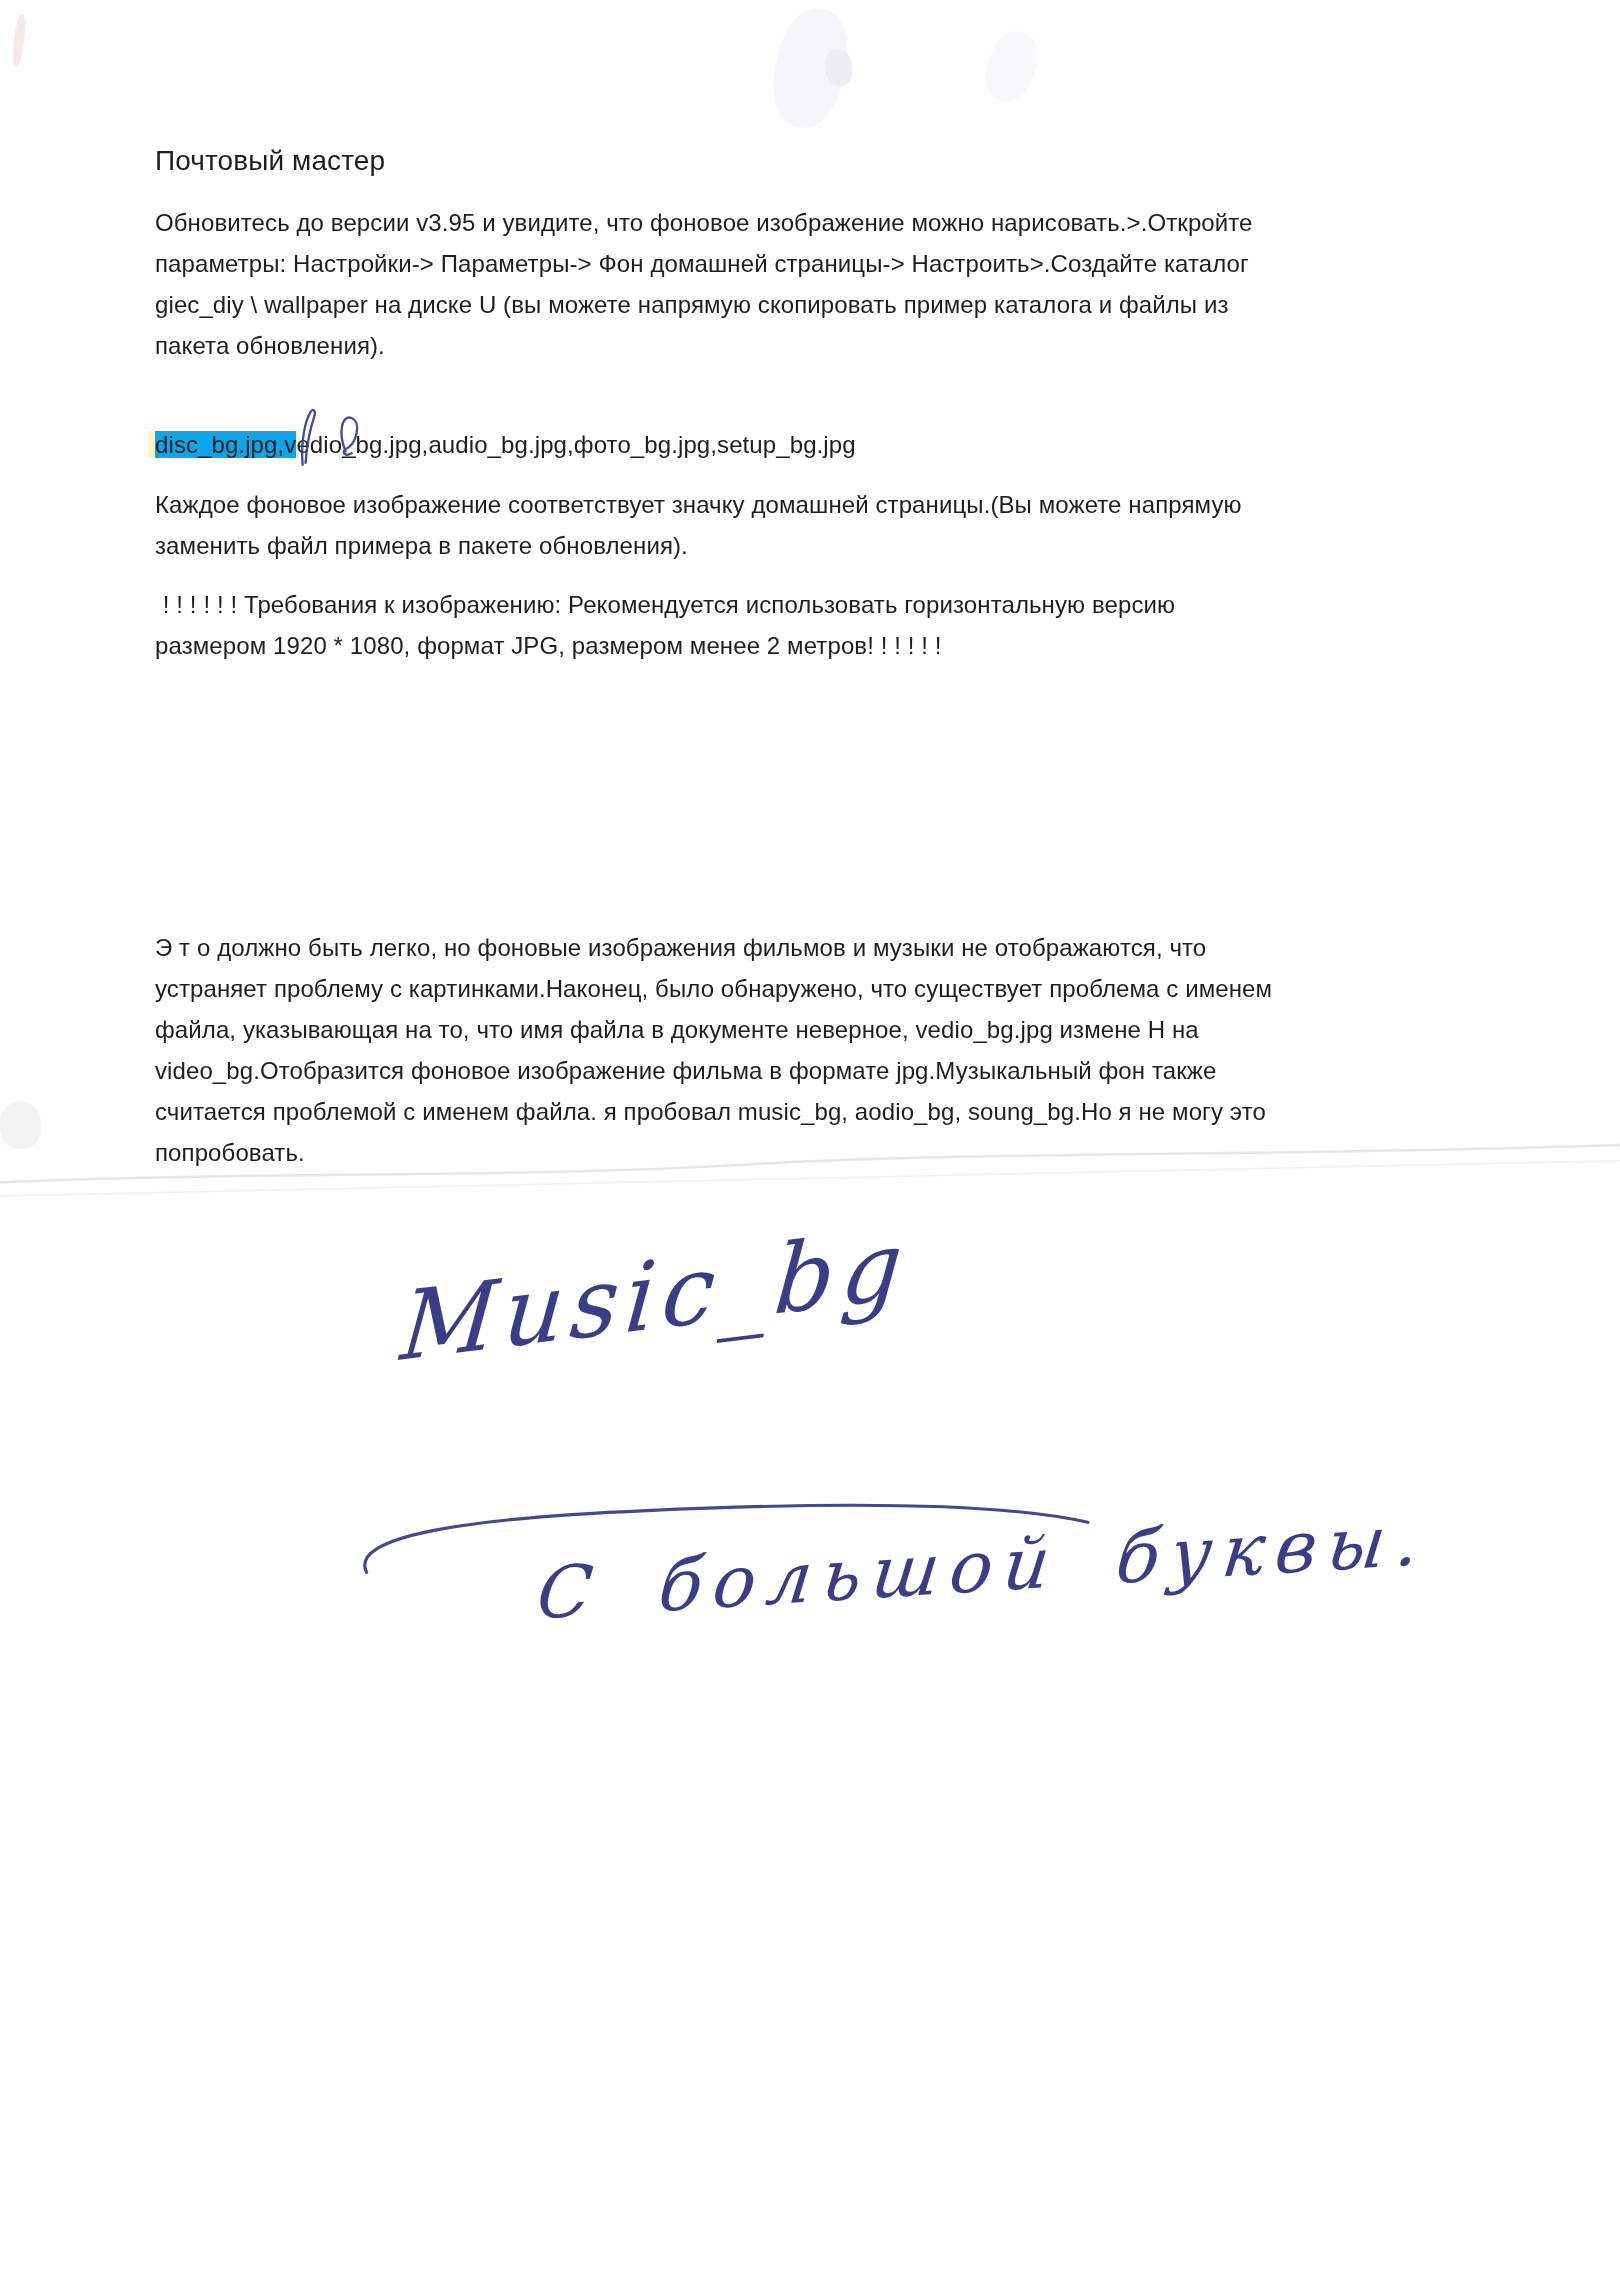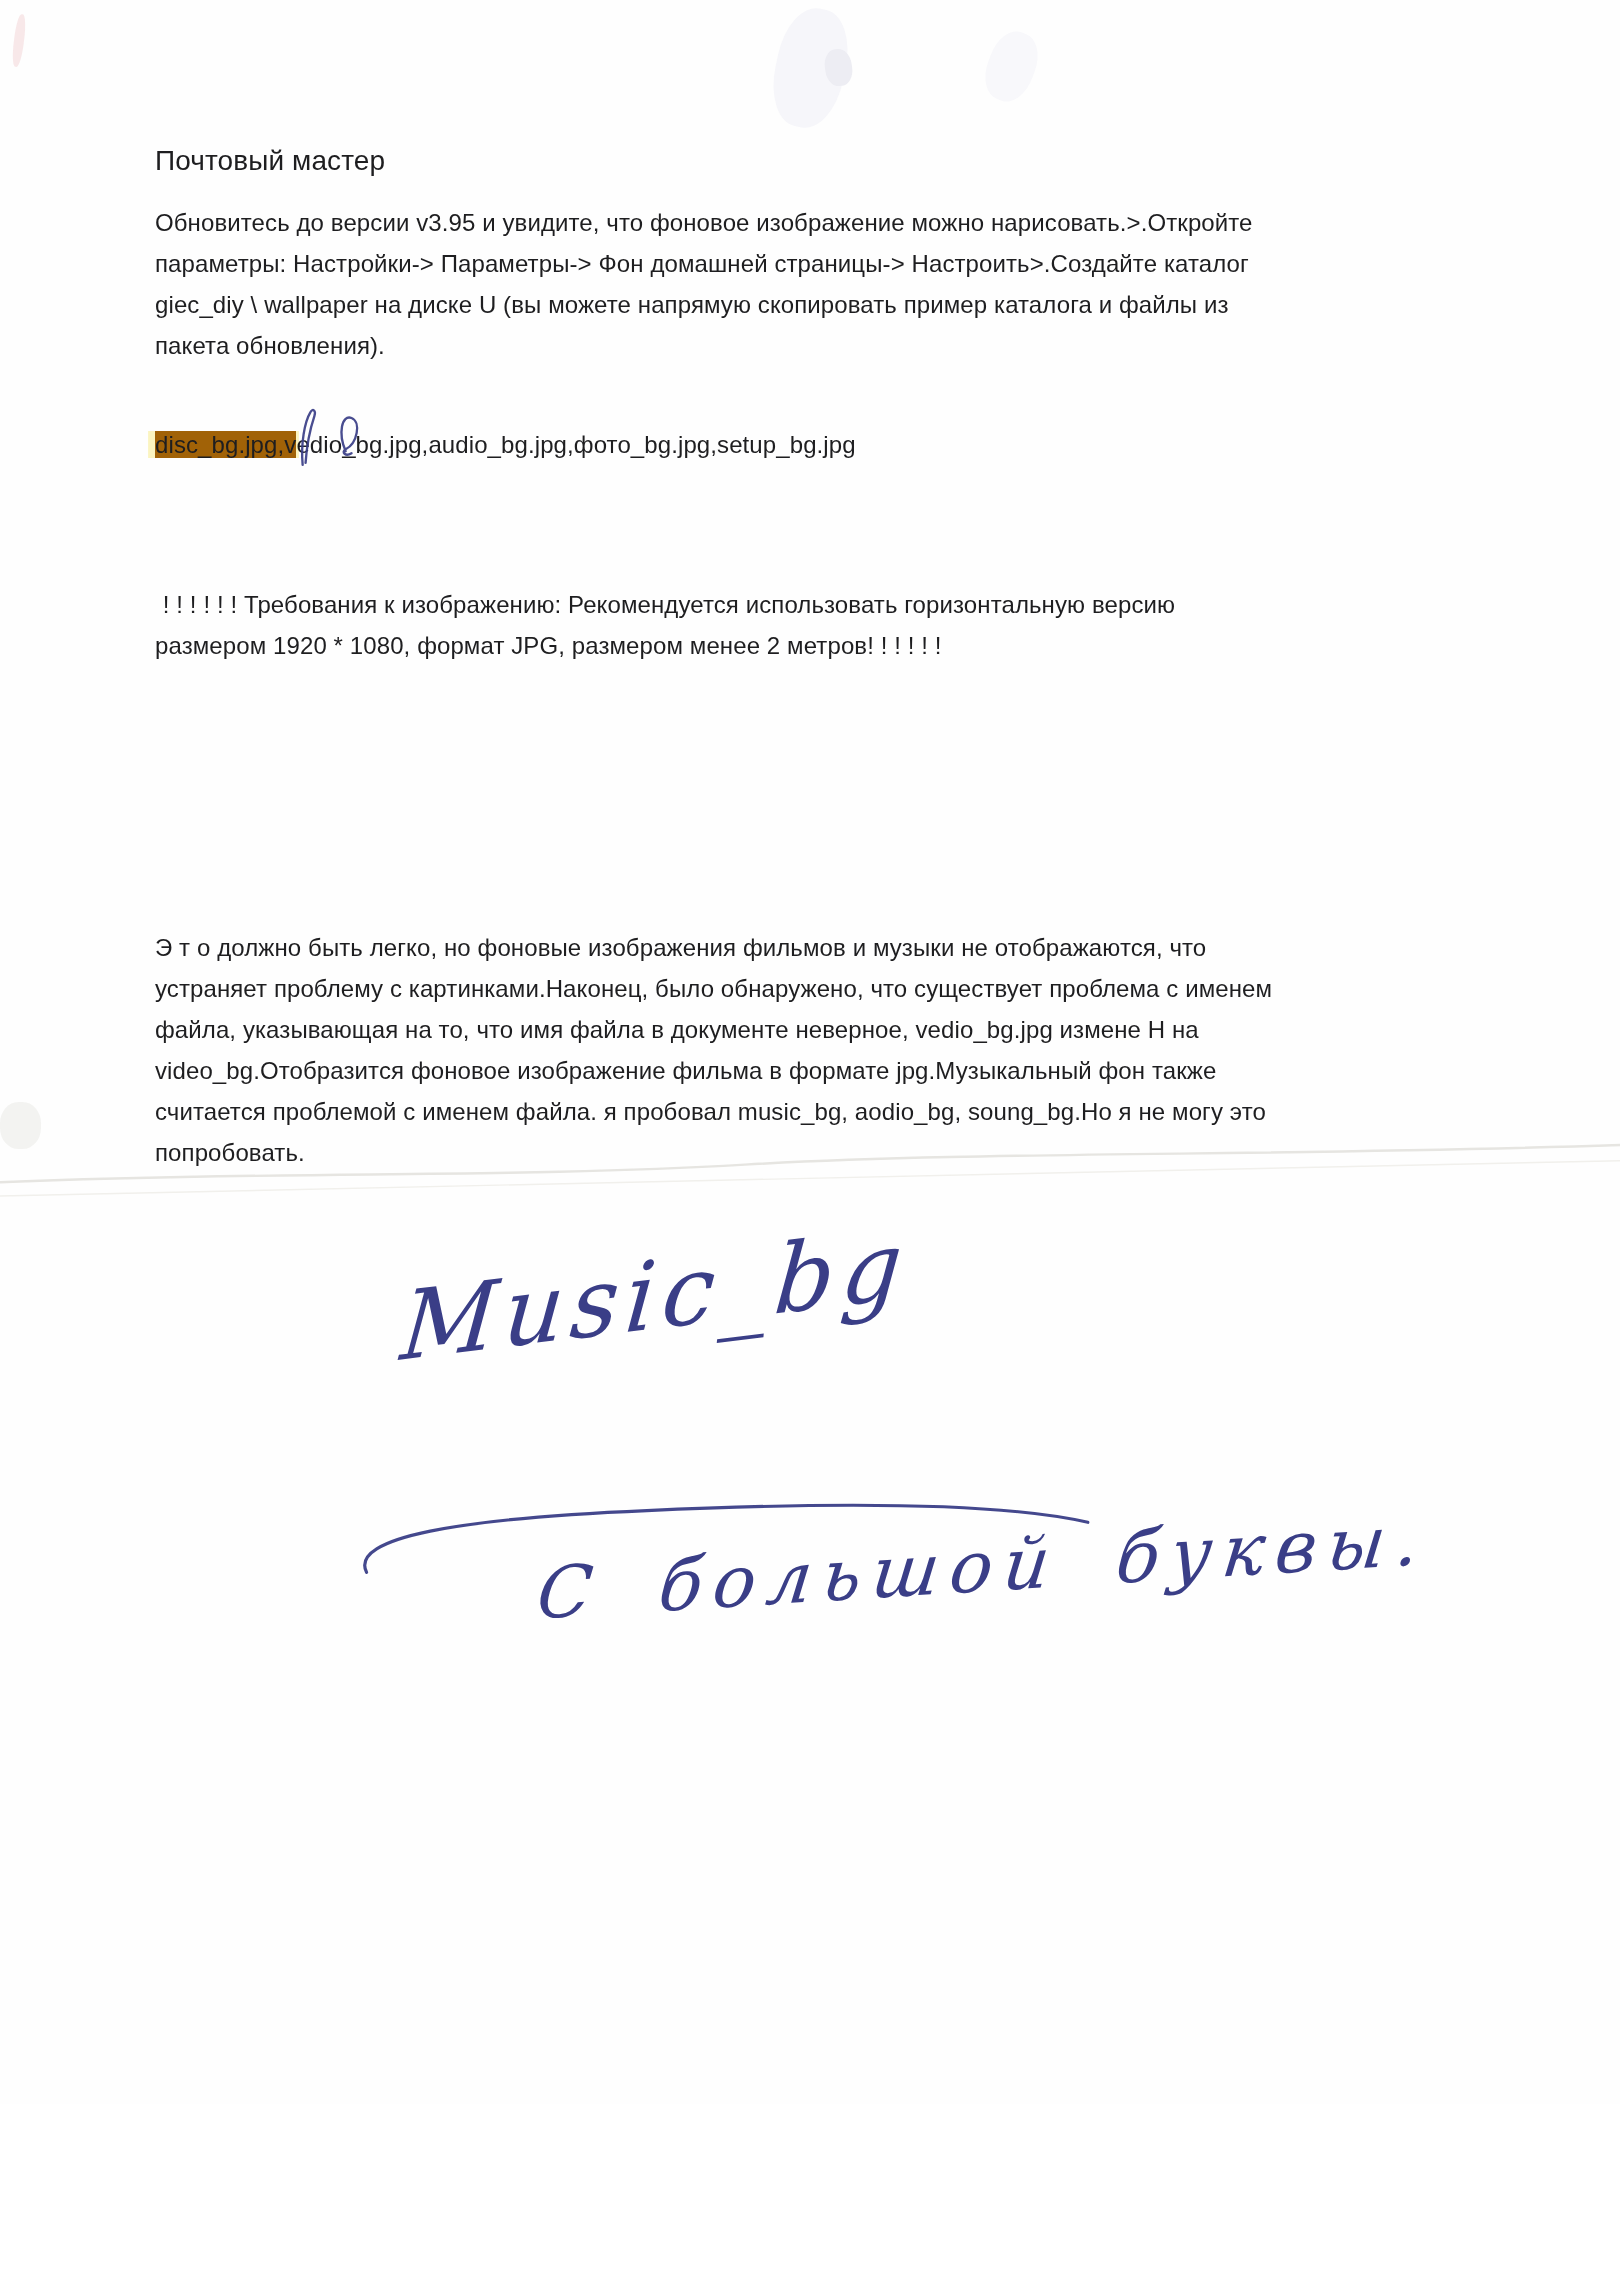--- a/index.html
+++ b/index.html
@@ -18,21 +18,21 @@
     font-size:24px;
     line-height:41px;
     color:#1e1e20;
     white-space:pre-line;
     letter-spacing:0.1px;
   }
   .para .line{display:block;}
   .title{font-size:28px;}
   .indent{text-indent:7.8px;}
   .hl{
-    background:#a16207;
+    background:#0ea5e9;
     box-shadow:-6.9px 0 0 #fbf4c0, 2.9px 0 0 #fbf4c0;
   }
   .annot-wrap{
     position:relative;
     display:inline-block;
   }
   .annot-wrap svg{
     position:absolute;
     left:-9.8px;top:-17.6px;
     overflow:visible;
@@ -84,20 +84,22 @@
 
   <p class="para" style="top:383px">
     <span class="line"><span class="hl">disc_bg.jpg,v</span><span class="annot-wrap"><span>edio</span><svg width="88" height="65" viewBox="0 0 90 66">
             <g fill="none" stroke="#3a3e87" stroke-width="2.4" stroke-linecap="round" opacity="0.92">
               <path d="M16,60 C14,38 18,16 24,6 C26,2 30,4 28,10 C24,22 20,42 19,58"></path>
               <path d="M60,46 C52,28 56,8 66,12 C76,16 72,38 60,44 C55,47 60,52 66,48"></path>
             </g>
           </svg></span><span>_bg.jpg,audio_bg.jpg,фото_bg.jpg,setup_bg.jpg</span></span>
   </p>
 
+  <p class="para" style="top:484px">Каждое фоновое изображение соответствует значку домашней страницы.(Вы можете напрямую
+заменить файл примера в пакете обновления).</p>
 
   <p class="para indent" style="top:584px">! ! ! ! ! ! Требования к изображению: Рекомендуется использовать горизонтальную версию
 размером 1920 * 1080, формат JPG, размером менее 2 метров! ! ! ! ! !</p>
 
 
 
   <p class="para" style="top:927px">Э т о должно быть легко, но фоновые изображения фильмов и музыки не отображаются, что
 устраняет проблему с картинками.Наконец, было обнаружено, что существует проблема с именем
 файла, указывающая на то, что имя файла в документе неверное, vedio_bg.jpg измене Н на
 video_bg.Отобразится фоновое изображение фильма в формате jpg.Музыкальный фон также

